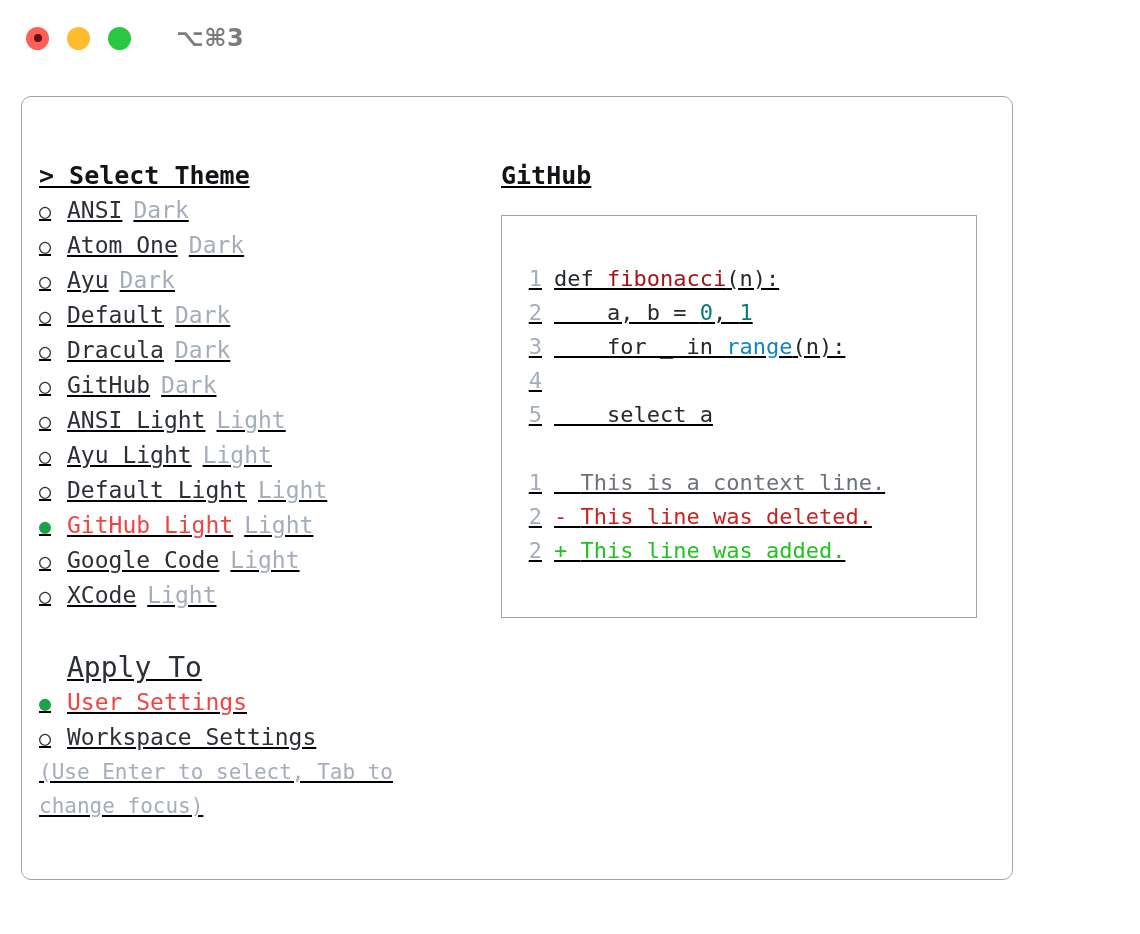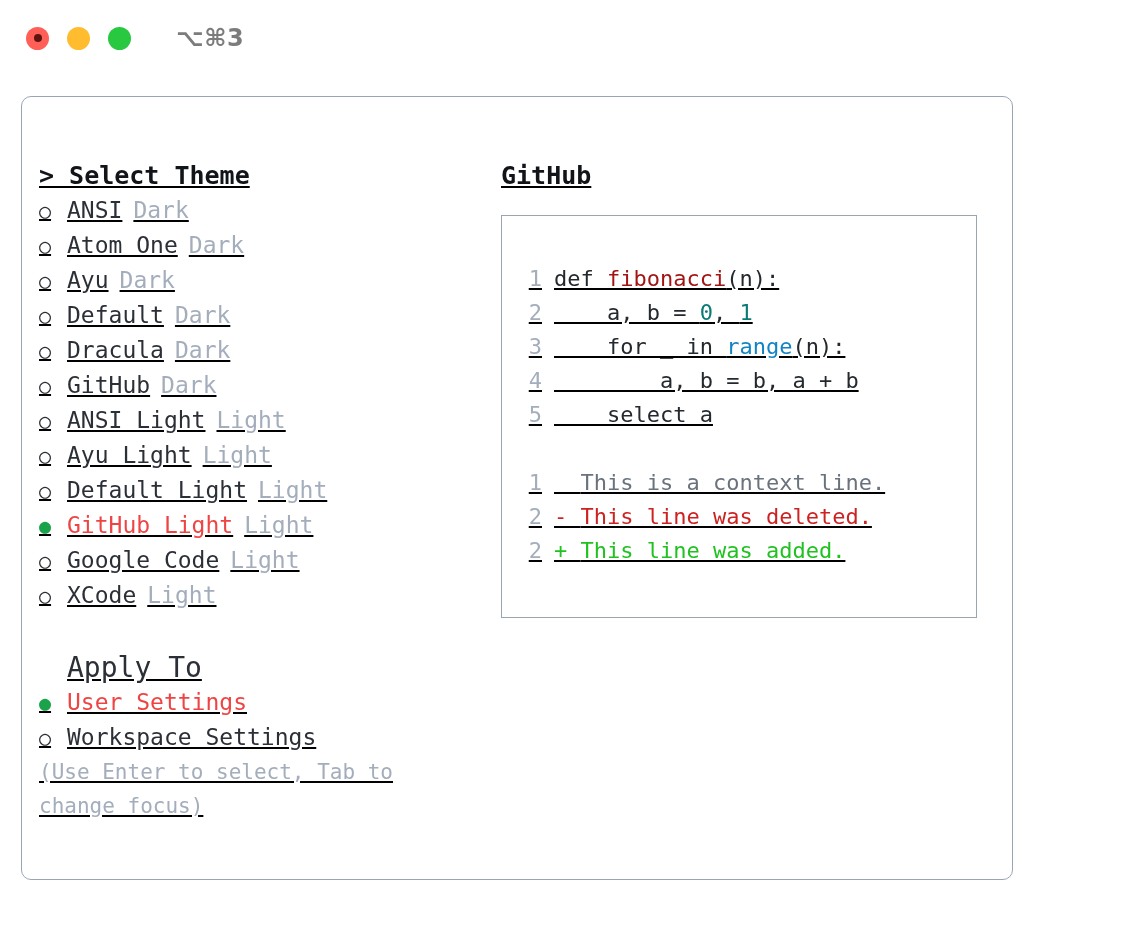--- a/index.html
+++ b/index.html
@@ -224,21 +224,21 @@
         <div class="hint">(Use Enter to select, Tab to change focus)</div>
       </div>
 
       <div class="right-pane">
         <div class="pane-title">GitHub</div>
         <div class="preview-box">
           <div id="code-block">
               <div class="code-line"><span class="ln">1</span><span class="code-text"><span class="tok-plain">def </span><span class="tok-func">fibonacci</span><span class="tok-plain">(n):</span></span></div>
               <div class="code-line"><span class="ln">2</span><span class="code-text"><span class="tok-plain">    a, b = </span><span class="tok-num">0</span><span class="tok-plain">, </span><span class="tok-num">1</span></span></div>
               <div class="code-line"><span class="ln">3</span><span class="code-text"><span class="tok-plain">    for _ in </span><span class="tok-call">range</span><span class="tok-plain">(n):</span></span></div>
-              <div class="code-line"><span class="ln">4</span><span class="code-text"><span class="tok-plain">        a, b = b, a + b</span></span></div>
+              <div class="code-line"><span class="ln">4</span></div>
               <div class="code-line"><span class="ln">5</span><span class="code-text"><span class="tok-plain">    select a</span></span></div>
             </div>
           <div class="blank-line"></div>
           <div id="diff-block">
               <div class="code-line"><span class="ln">1</span><span class="diff-ctx">  </span><span class="diff-ctx">This is a context line.</span></div>
               <div class="code-line"><span class="ln">2</span><span class="diff-del">- </span><span class="diff-del">This line was deleted.</span></div>
               <div class="code-line"><span class="ln">2</span><span class="diff-add">+ </span><span class="diff-add">This line was added.</span></div>
             </div>
         </div>
       </div>

